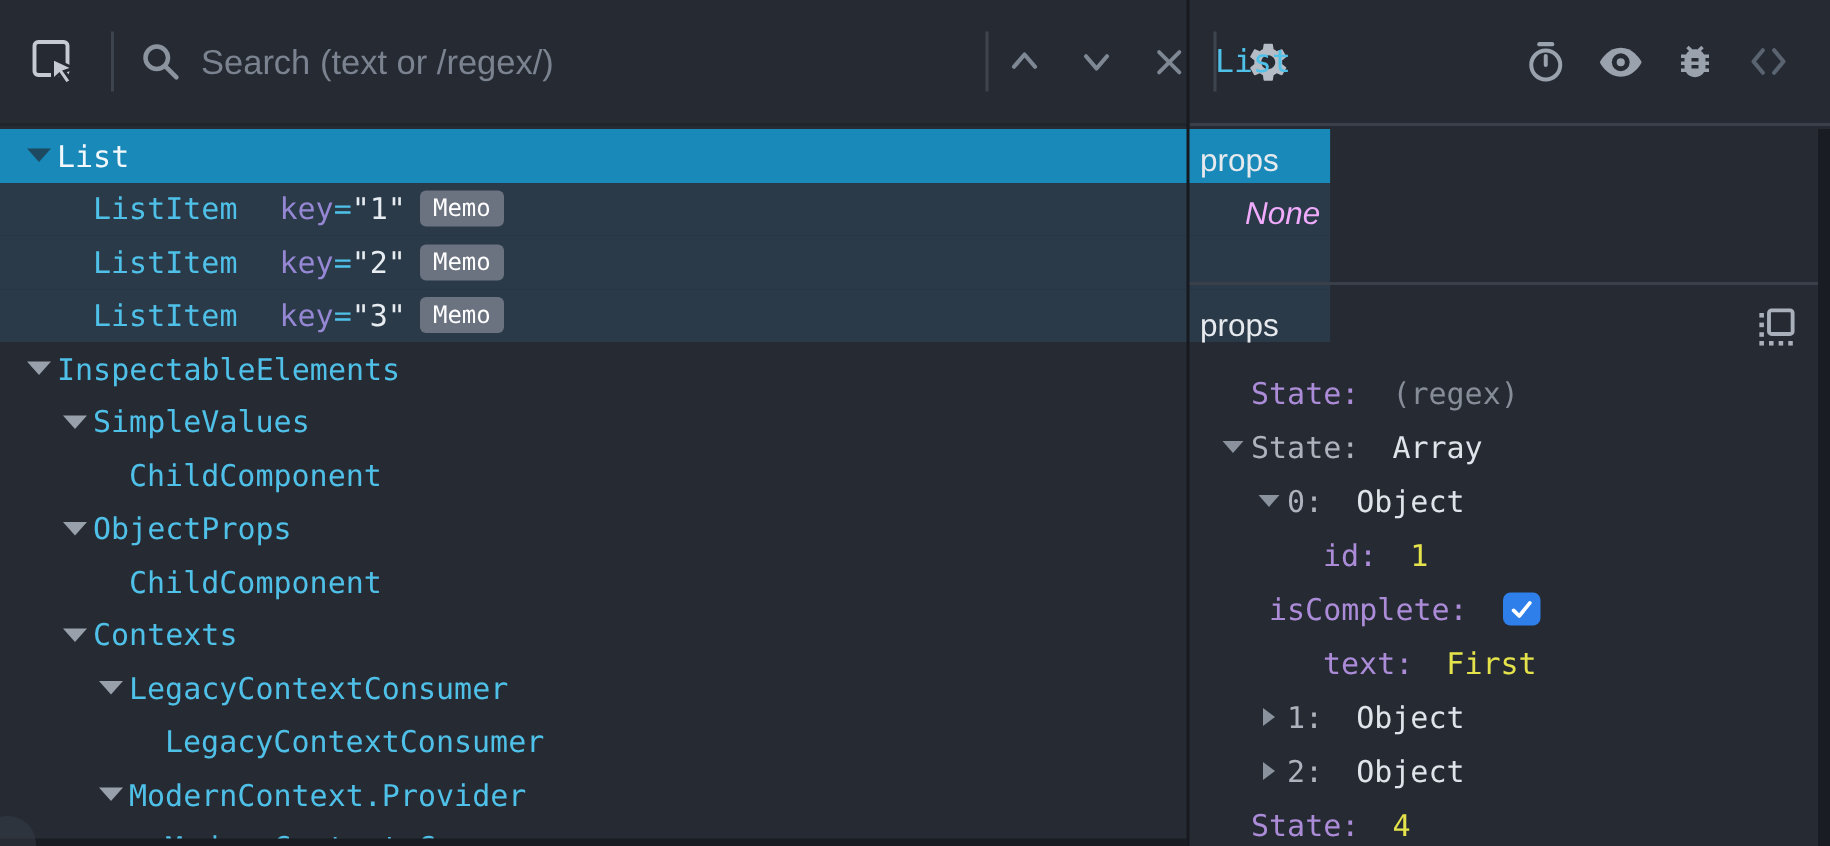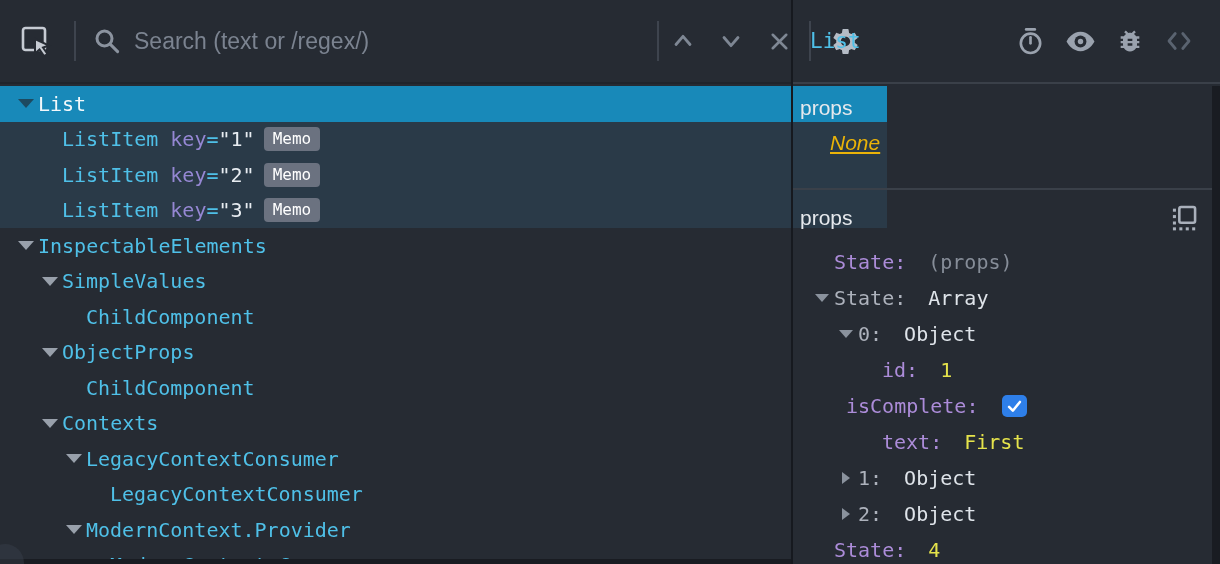--- a/index.html
+++ b/index.html
@@ -56,21 +56,21 @@
   .tree-row.hl{background:var(--childhl);}
   .tree-row.selected{background:var(--sel);}
   .slot{width:24px;flex:0 0 auto;display:flex;align-items:center;justify-content:center;}
   .tri{width:0;height:0;display:block;}
   .tri.down{border-left:8px solid transparent;border-right:8px solid transparent;border-top:9px solid #98A0AB;}
   .tri.right{border-top:7px solid transparent;border-bottom:7px solid transparent;border-left:9px solid #98A0AB;}
   .tree-row.selected .tri.down{border-top-color:#1D4A60;}
   .comp-name{color:var(--cyan);}
   .tree-row.selected .comp-name{color:#F2F8FB;}
   .attr{margin-left:12px;}
-  .attr .k{color:var(--attr-purple);}
+  .attr .k{color:var(--attr-purple);margin-left:16px;}
   .attr .eq{color:var(--cyan);}
   .attr .v{color:#E7ECF1;}
   .badge{
     margin-left:9px;background:var(--badge);color:#FFFFFF;
     font-family:"DejaVu Sans Mono", monospace;font-size:16px;
     padding:2px 9px 3px;border-radius:4px;line-height:1.2;
   }
   .h-scrollbar{position:absolute;left:0;bottom:0;width:791px;height:5px;background:#191C22;}
   .corner-overlay{
     position:absolute;left:-14px;bottom:-18px;width:38px;height:38px;border-radius:50%;
@@ -80,21 +80,21 @@
   
   .detail-header{
     height:84px;display:flex;align-items:center;box-sizing:border-box;
     padding:0 26px 0 17px;border-bottom:2px solid var(--divider);
   }
   .detail-title{flex:1;font-size:21px;color:var(--cyan);}
   .detail-icons{display:flex;align-items:center;gap:20px;}
 
   .props-section{box-sizing:border-box;height:106px;padding:12px 16px 0 7px;border-bottom:2px solid var(--divider);}
   .section-label{font-size:21px;color:#E6E9ED;}
-  .props-none{font-size:21px;font-style:italic;color:#eab308;margin:11px 0 0 30px;text-decoration:underline;}
+  .props-none{font-size:21px;font-style:italic;color:#f0abfc;margin:11px 0 0 30px;}
 
   .hooks-section{position:relative;padding:14px 0 0 7px;}
   .hooks-head{display:flex;align-items:center;padding-right:22px;}
   .hooks-head .section-label{flex:1;}
 
   .hook-rows{position:absolute;left:0;top:54px;right:0;}
   .hook-row{
     height:36px;display:flex;align-items:center;white-space:nowrap;
     font-family:"DejaVu Sans Mono", monospace;font-size:20px;
   }
@@ -295,21 +295,21 @@
             <rect x="13.5" y="20" width="2.6" height="2.6"></rect>
             <rect x="19" y="20" width="2.6" height="2.6"></rect>
           </g>
         </svg>
       </button>
     </div>
     <div class="hook-rows" id="hookRows">
         <div class="hook-row" style="padding-left: 17px;">
           <span class="slot"></span>
           <span class="hook-name mono purple">State:</span>
-          <span class="hook-value mono dim">(props)</span>
+          <span class="hook-value mono dim">(regex)</span>
         </div>
         <div class="hook-row" style="padding-left: 17px;">
           <span class="slot">
             <span class="tri down"></span>
           </span>
           <span class="hook-name mono gray">State:</span>
           <span class="hook-value mono plain">Array</span>
         </div>
         <div class="hook-row" style="padding-left: 41px;">
           <span class="slot">

